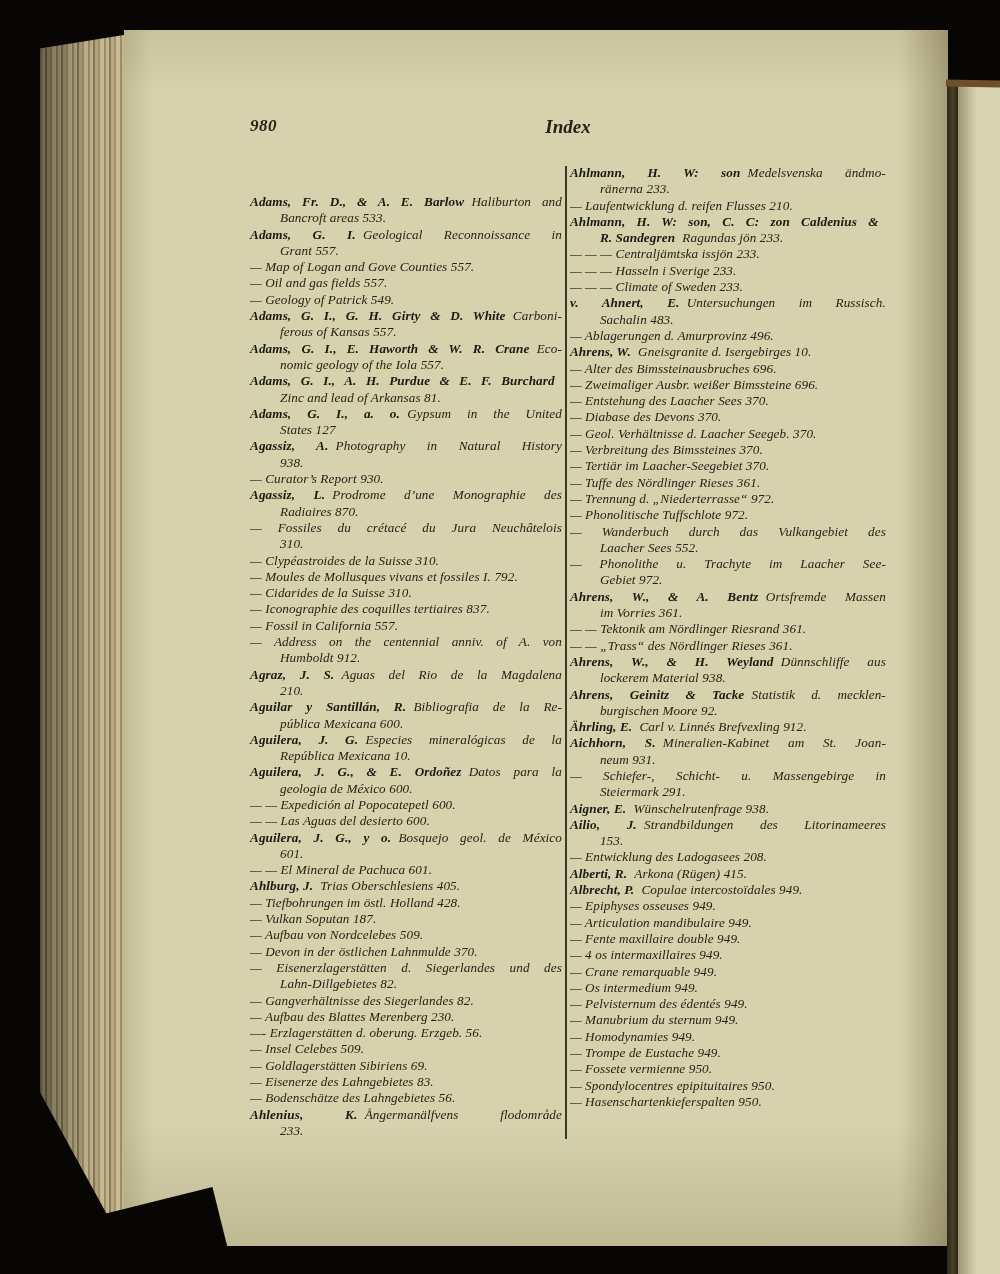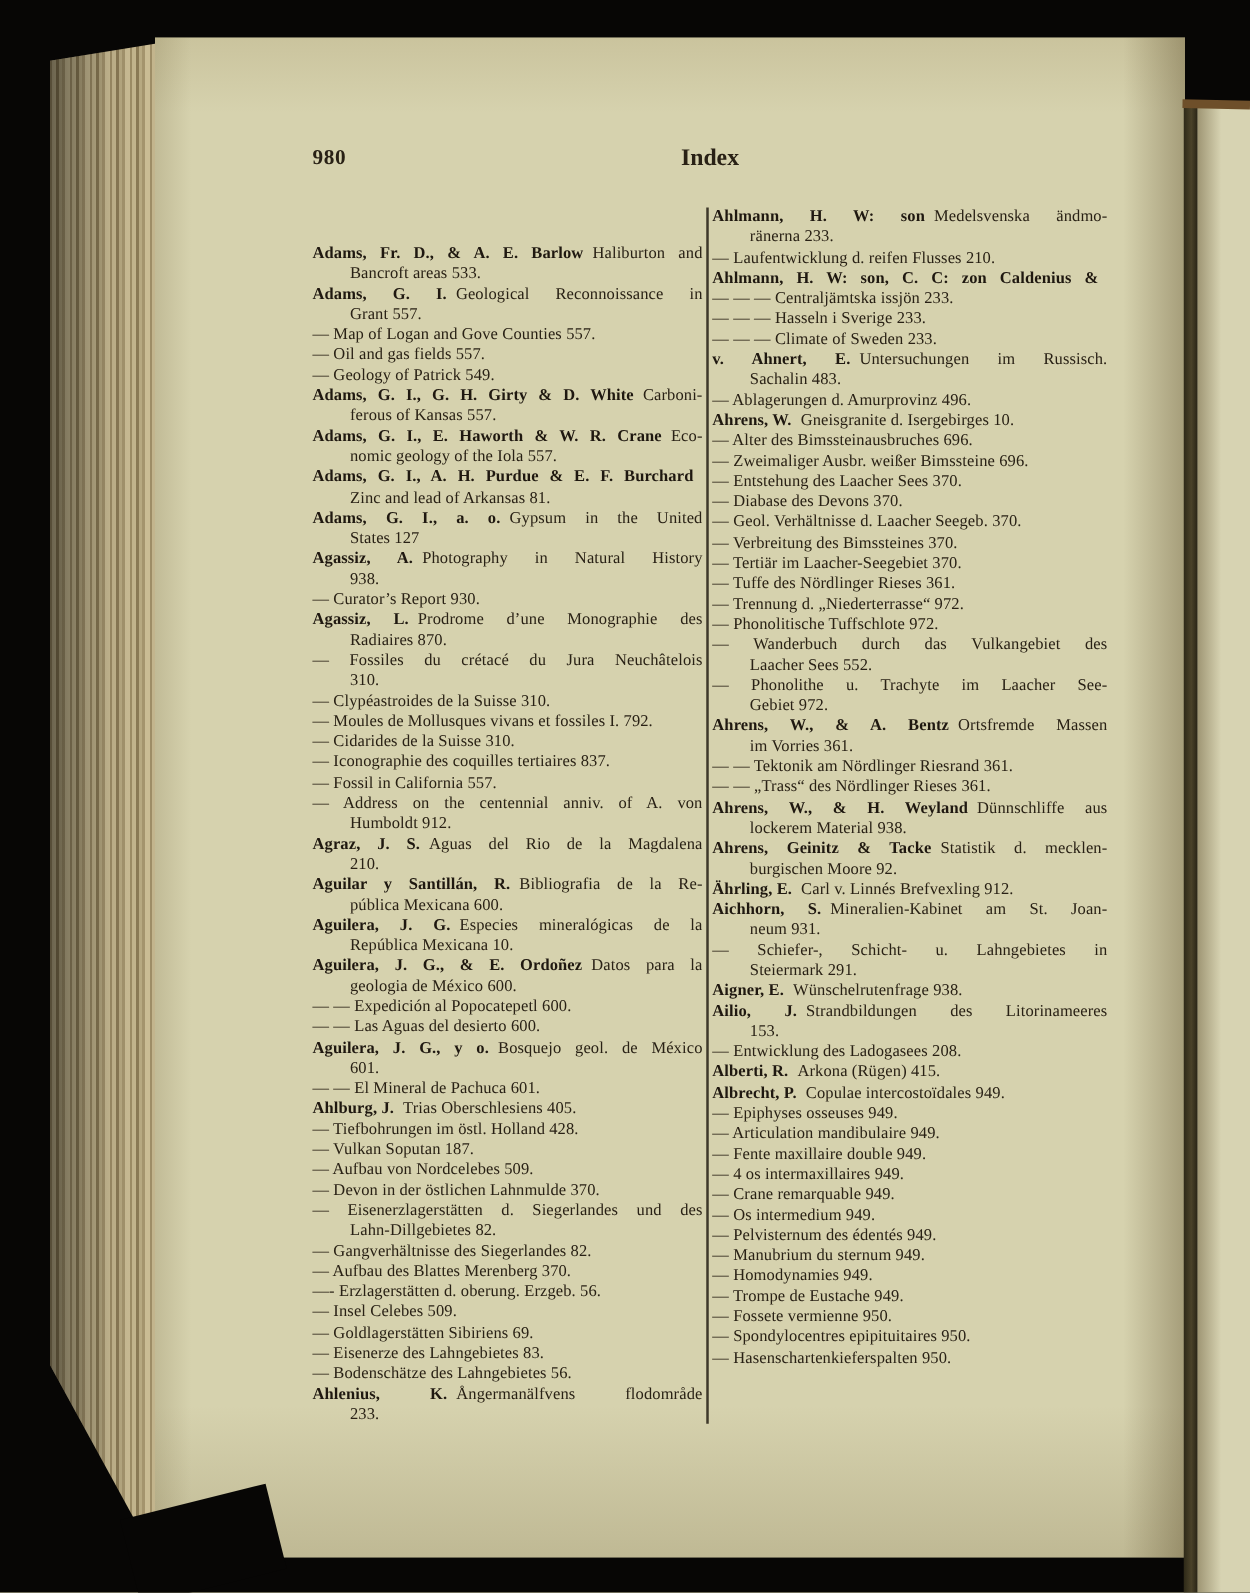--- a/index.html
+++ b/index.html
@@ -32,21 +32,21 @@
     background:#070605;transform:rotate(-14deg);transform-origin:left top;
   }
   
   .gutter{position:absolute;left:947px;top:84px;width:11px;height:1190px;
     background:linear-gradient(to right,#2e2918,#4a4229 55%,#2a2516);}
   .right-page{position:absolute;left:958px;top:84px;width:42px;height:1190px;
     background:linear-gradient(to right, rgba(90,75,40,0.45), rgba(0,0,0,0) 45%), var(--paper2,#d7d3b2);}
   .right-page-burn{position:absolute;left:946px;top:80px;width:54px;height:7px;
     background:#6e4f2a;transform:rotate(1.2deg);}
   
-  .content{position:absolute;left:126px;top:82px;width:636px;}
+  .content{position:absolute;left:126px;top:82px;width:636px;font-style:italic;}
   .header-row{position:relative;height:28px;}
   .page-number{position:absolute;left:0;top:4px;font-size:17px;font-weight:bold;letter-spacing:0.5px;}
   .header-title{position:absolute;left:0;right:0;top:4px;text-align:center;font-size:19px;font-weight:bold;}
   .cols{display:flex;margin-top:25px;}
   .col{font-size:13.2px;line-height:16.3px;letter-spacing:0.1px;}
   .col.left{flex:0 0 312px;margin-top:29px;}
   .col.right{flex:0 0 316px;}
   .rule{flex:0 0 1.5px;background:#3e382a;margin:1px 3.2px 0 3.2px;}
   .line{white-space:normal;}
   .line.cont{padding-left:30px;}
@@ -109,35 +109,36 @@
           <div class="line cont">601.</div>
           <div class="line">— — El Mineral de Pachuca 601.</div>
           <div class="line"><span class="hw">Ahlburg, J.</span>Trias Oberschlesiens 405.</div>
           <div class="line">— Tiefbohrungen im östl. Holland 428.</div>
           <div class="line">— Vulkan Soputan 187.</div>
           <div class="line">— Aufbau von Nordcelebes 509.</div>
           <div class="line">— Devon in der östlichen Lahnmulde 370.</div>
           <div class="line just">— Eisenerzlagerstätten d. Siegerlandes und des</div>
           <div class="line cont">Lahn-Dillgebietes 82.</div>
           <div class="line">— Gangverhältnisse des Siegerlandes 82.</div>
-          <div class="line">— Aufbau des Blattes Merenberg 370.</div>
+          <div class="line">— Aufbau des Blattes Merenberg 230.</div>
           <div class="line">—- Erzlagerstätten d. oberung. Erzgeb. 56.</div>
           <div class="line">— Insel Celebes 509.</div>
           <div class="line">— Goldlagerstätten Sibiriens 69.</div>
           <div class="line">— Eisenerze des Lahngebietes 83.</div>
           <div class="line">— Bodenschätze des Lahngebietes 56.</div>
           <div class="line just"><span class="hw">Ahlenius, K.</span>Ångermanälfvens flodområde</div>
           <div class="line cont">233.</div>
         </div>
       <div class="rule"></div>
       <div class="col right">
           <div class="line just"><span class="hw">Ahlmann, H. W: son</span>Medelsvenska ändmo-</div>
           <div class="line cont">ränerna 233.</div>
           <div class="line">— Laufentwicklung d. reifen Flusses 210.</div>
           <div class="line just"><span class="hw">Ahlmann, H. W: son, C. C: zon Caldenius &amp;</span></div>
+          <div class="line cont"><span class="hw">R. Sandegren</span>Ragundas jön 233.</div>
           <div class="line">— — — Centraljämtska issjön 233.</div>
           <div class="line">— — — Hasseln i Sverige 233.</div>
           <div class="line">— — — Climate of Sweden 233.</div>
           <div class="line just"><span class="hw">v. Ahnert, E.</span>Untersuchungen im Russisch.</div>
           <div class="line cont">Sachalin 483.</div>
           <div class="line">— Ablagerungen d. Amurprovinz 496.</div>
           <div class="line"><span class="hw">Ahrens, W.</span>Gneisgranite d. Isergebirges 10.</div>
           <div class="line">— Alter des Bimssteinausbruches 696.</div>
           <div class="line">— Zweimaliger Ausbr. weißer Bimssteine 696.</div>
           <div class="line">— Entstehung des Laacher Sees 370.</div>
@@ -156,21 +157,21 @@
           <div class="line cont">im Vorries 361.</div>
           <div class="line">— — Tektonik am Nördlinger Riesrand 361.</div>
           <div class="line">— — „Trass“ des Nördlinger Rieses 361.</div>
           <div class="line just"><span class="hw">Ahrens, W., &amp; H. Weyland</span>Dünnschliffe aus</div>
           <div class="line cont">lockerem Material 938.</div>
           <div class="line just"><span class="hw">Ahrens, Geinitz &amp; Tacke</span>Statistik d. mecklen-</div>
           <div class="line cont">burgischen Moore 92.</div>
           <div class="line"><span class="hw">Ährling, E.</span>Carl v. Linnés Brefvexling 912.</div>
           <div class="line just"><span class="hw">Aichhorn, S.</span>Mineralien-Kabinet am St. Joan-</div>
           <div class="line cont">neum 931.</div>
-          <div class="line just">— Schiefer-, Schicht- u. Lahngebietes in</div>
+          <div class="line just">— Schiefer-, Schicht- u. Massengebirge in</div>
           <div class="line cont">Steiermark 291.</div>
           <div class="line"><span class="hw">Aigner, E.</span>Wünschelrutenfrage 938.</div>
           <div class="line just"><span class="hw">Ailio, J.</span>Strandbildungen des Litorinameeres</div>
           <div class="line cont">153.</div>
           <div class="line">— Entwicklung des Ladogasees 208.</div>
           <div class="line"><span class="hw">Alberti, R.</span>Arkona (Rügen) 415.</div>
           <div class="line"><span class="hw">Albrecht, P.</span>Copulae intercostoïdales 949.</div>
           <div class="line">— Epiphyses osseuses 949.</div>
           <div class="line">— Articulation mandibulaire 949.</div>
           <div class="line">— Fente maxillaire double 949.</div>

